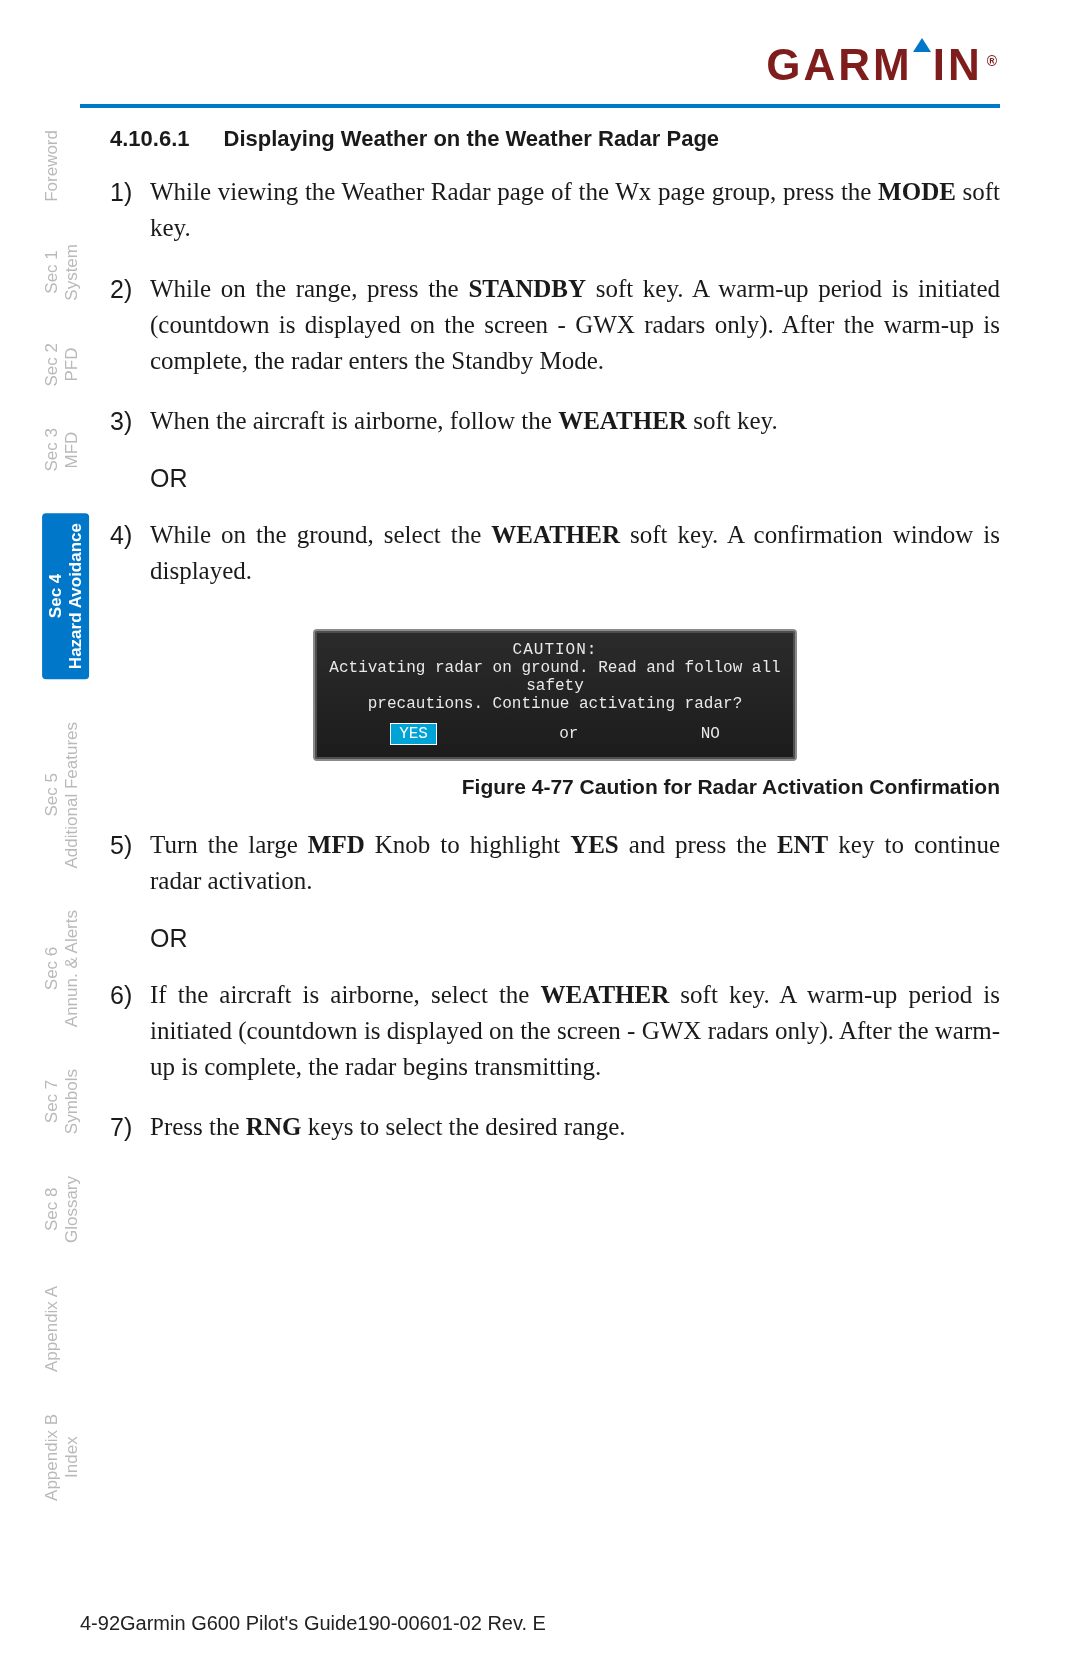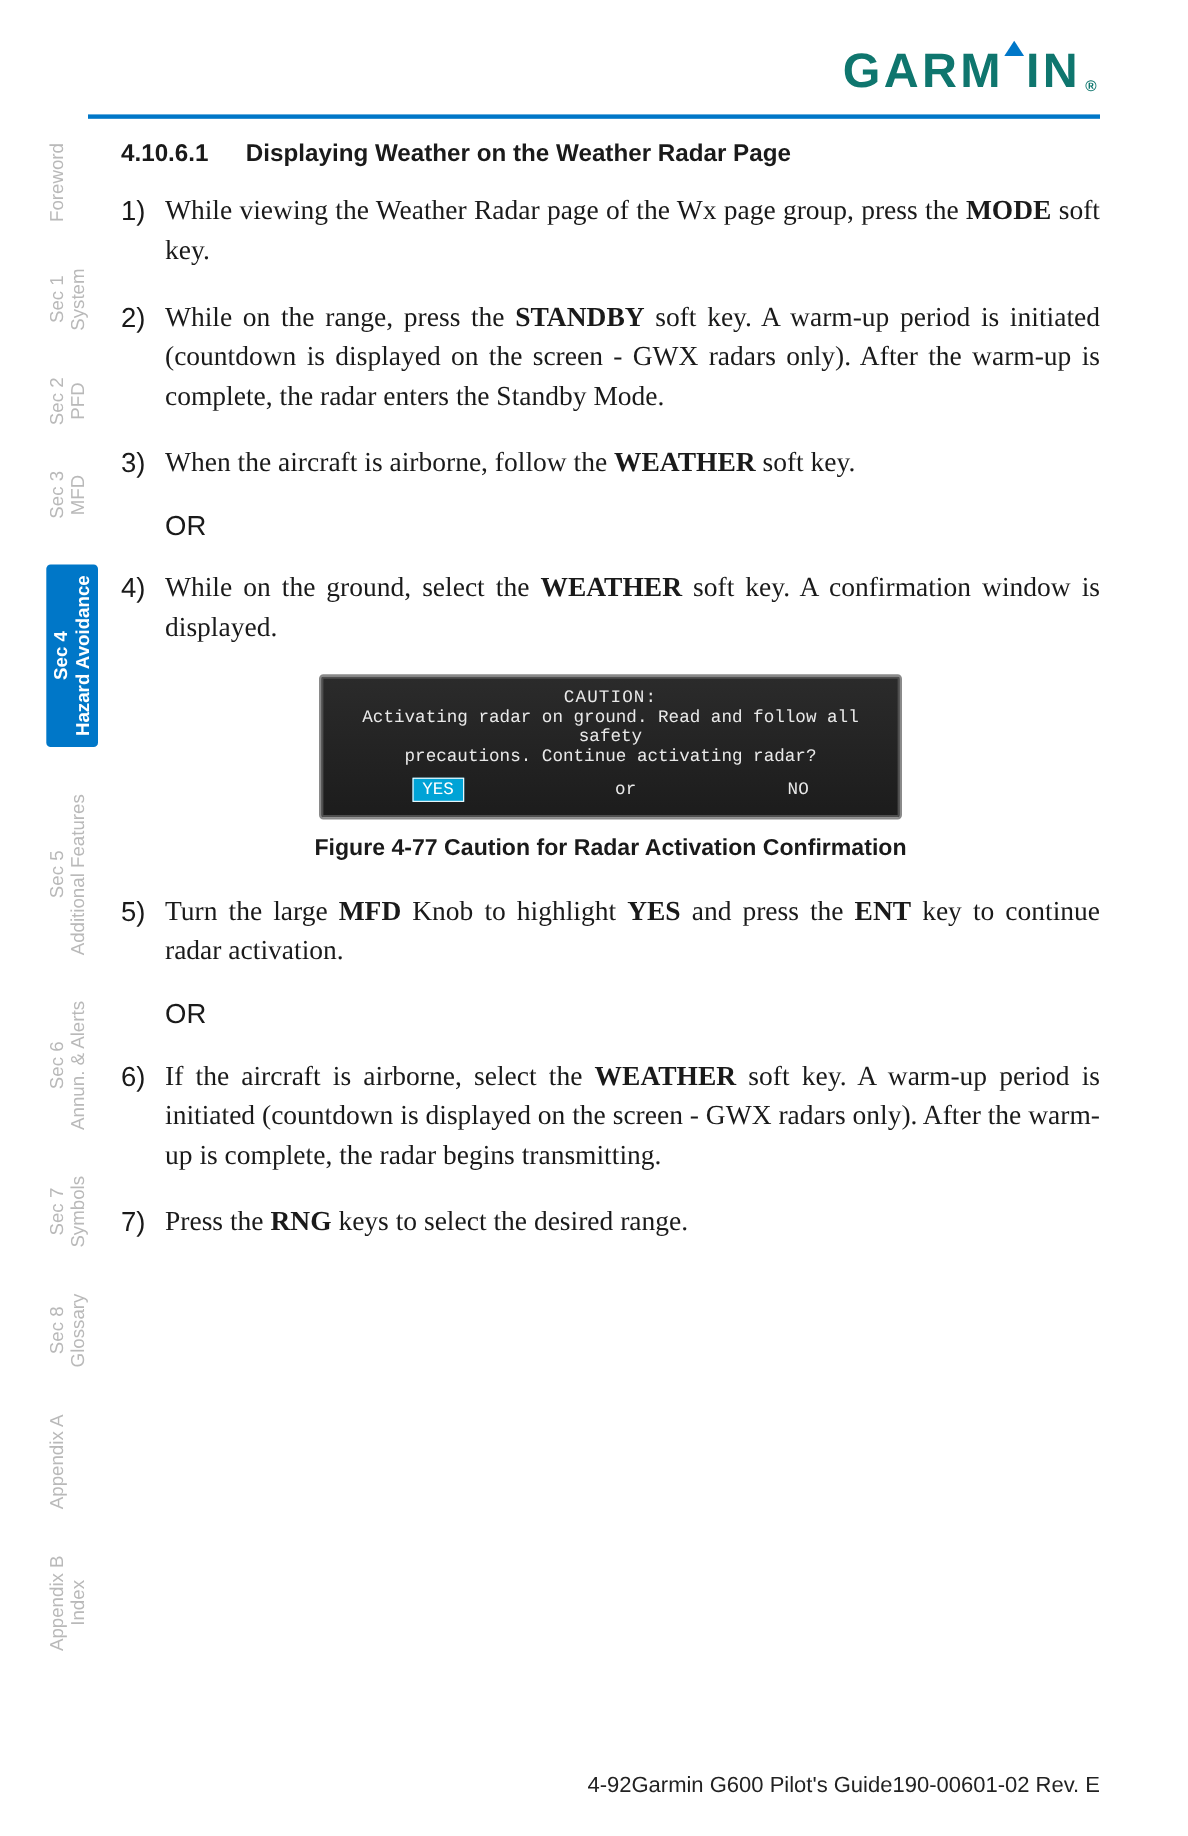--- a/index.html
+++ b/index.html
@@ -1,21 +1,21 @@
 <!DOCTYPE html>
 <html><head>
 <meta charset="utf-8">
 <style>
   * { margin: 0; padding: 0; box-sizing: border-box; }
   html, body { width: 1080px; height: 1669px; background: #fff; font-family: "Segoe UI", "Helvetica Neue", Arial, sans-serif; color: #1a1a1a; }
   .page { position: relative; width: 1080px; height: 1669px; padding: 40px 80px 30px 80px; }
 
   
   .header { position: relative; height: 60px; }
-  .logo { position: absolute; right: 0; top: 0; font-size: 44px; font-weight: 700; letter-spacing: 3px; color: #0f766e; display:flex; align-items:flex-end; }
+  .logo { position: absolute; right: 0; top: 0; font-size: 44px; font-weight: 700; letter-spacing: 3px; color: #7f1d1d; display:flex; align-items:center; }
   .logo .tri { display:inline-block; width:0; height:0; border-left:9px solid transparent; border-right:9px solid transparent; border-bottom:14px solid #0077c8; margin-right:2px; position:relative; top:-28px; }
   .logo .reg { font-size:14px; font-weight:700; position:relative; top:-4px; margin-left:4px;}
   .rule { border: none; border-top: 4px solid #0077c8; margin-top: 4px; }
 
   
   .tabs { position: absolute; left: 42px; top: 130px; }
   .tab { writing-mode: vertical-rl; transform: rotate(180deg); font-size: 17px; color: #b9b9b9; line-height: 1.15; text-align: center; margin-bottom: 42px; }
   .tab .l1 { display:block; }
   .tab .l2 { display:block; }
   .tab.active { background: #0077c8; color: #fff; font-weight: 700; border-radius: 4px; padding: 10px 4px; }
@@ -25,28 +25,28 @@
   .sec-title { font-size: 22px; font-weight: 700; margin: 18px 0 22px 0; }
   .sec-num { display:inline-block; margin-right: 34px; }
   ol.steps { list-style: none; }
   ol.steps > li { display: flex; font-size: 25px; line-height: 1.45; margin-bottom: 24px; text-align: justify; }
   ol.steps > li .n { flex: 0 0 40px; }
   ol.steps > li .t { flex: 1; font-family: Liberation Serif, serif; }
   .or { font-size: 25px; margin: 0 0 24px 40px; }
 
   
   .caution-wrap { display:flex; justify-content:center; margin: 6px 0 14px 0; }
-  .caution { width: 530px; background: linear-gradient(#2b2b2b,#1c1c1c); border: 2px solid #8a8a8a; border-radius: 4px; padding: 10px 14px 14px 14px; color: #e9e9e9; font-family: "Lucida Console","Courier New",monospace; font-size: 16px; text-align:center; box-shadow: inset 0 0 0 2px #4e4e4e; }
+  .caution { width: 484px; background: linear-gradient(#2b2b2b,#1c1c1c); border: 2px solid #8a8a8a; border-radius: 4px; padding: 10px 14px 14px 14px; color: #e9e9e9; font-family: "Lucida Console","Courier New",monospace; font-size: 16px; text-align:center; box-shadow: inset 0 0 0 2px #4e4e4e; margin-top: 16px; }
   .caution .ctitle { font-size: 16px; letter-spacing: 1px; }
   .caution .btns { display:flex; justify-content:space-around; align-items:center; margin-top:10px; font-size:16px; }
   .caution .yes { background:#00a3d6; color:#fff; padding:1px 8px; border:1px solid #fff; }
-  .fig-cap { text-align:center; font-size:21px; font-weight:700; margin-bottom: 28px; }
+  .fig-cap { text-align:right; font-size:21px; font-weight:700; margin-bottom: 28px; }
 
   
-  .footer { position:absolute; bottom: 34px; left: 80px; right: 80px; display:flex; justify-content:flex-end; font-size:20px; color:#222; }
+  .footer { position:absolute; bottom: 34px; left: 80px; right: 80px; display:flex; justify-content:flex-start; font-size:20px; color:#222; }
 </style>
 </head>
 <body>
 
 <div class="page">
 
   <div class="header">
     <div class="logo">
       <span>GARM</span>
         <span style="position:relative;display:inline-block;"><span class="tri"></span>I</span>

